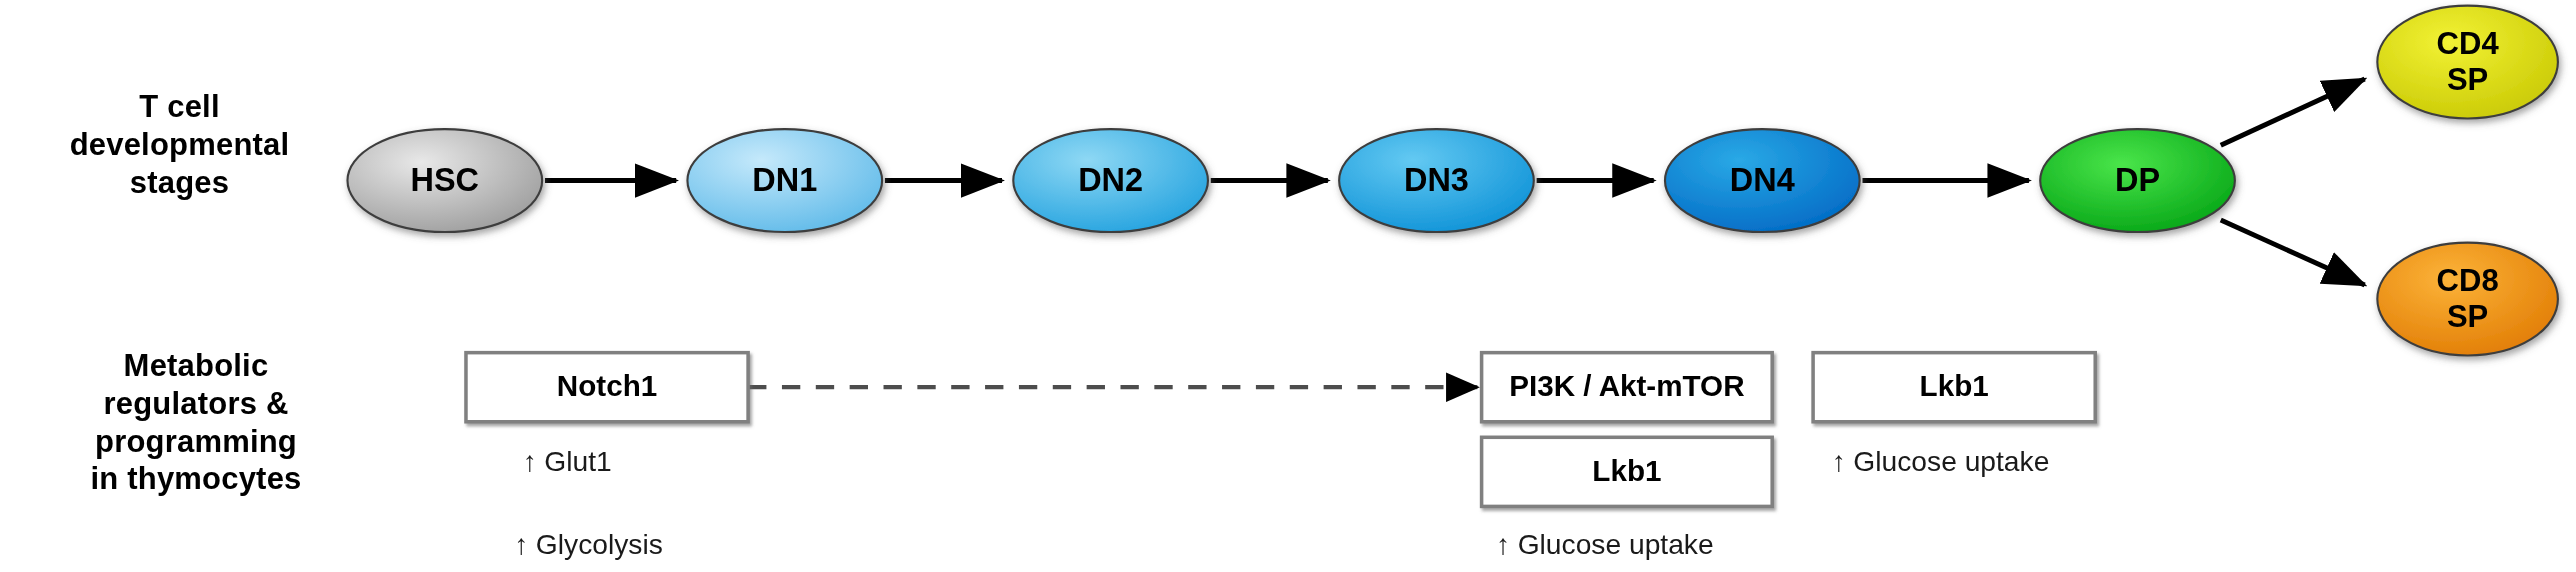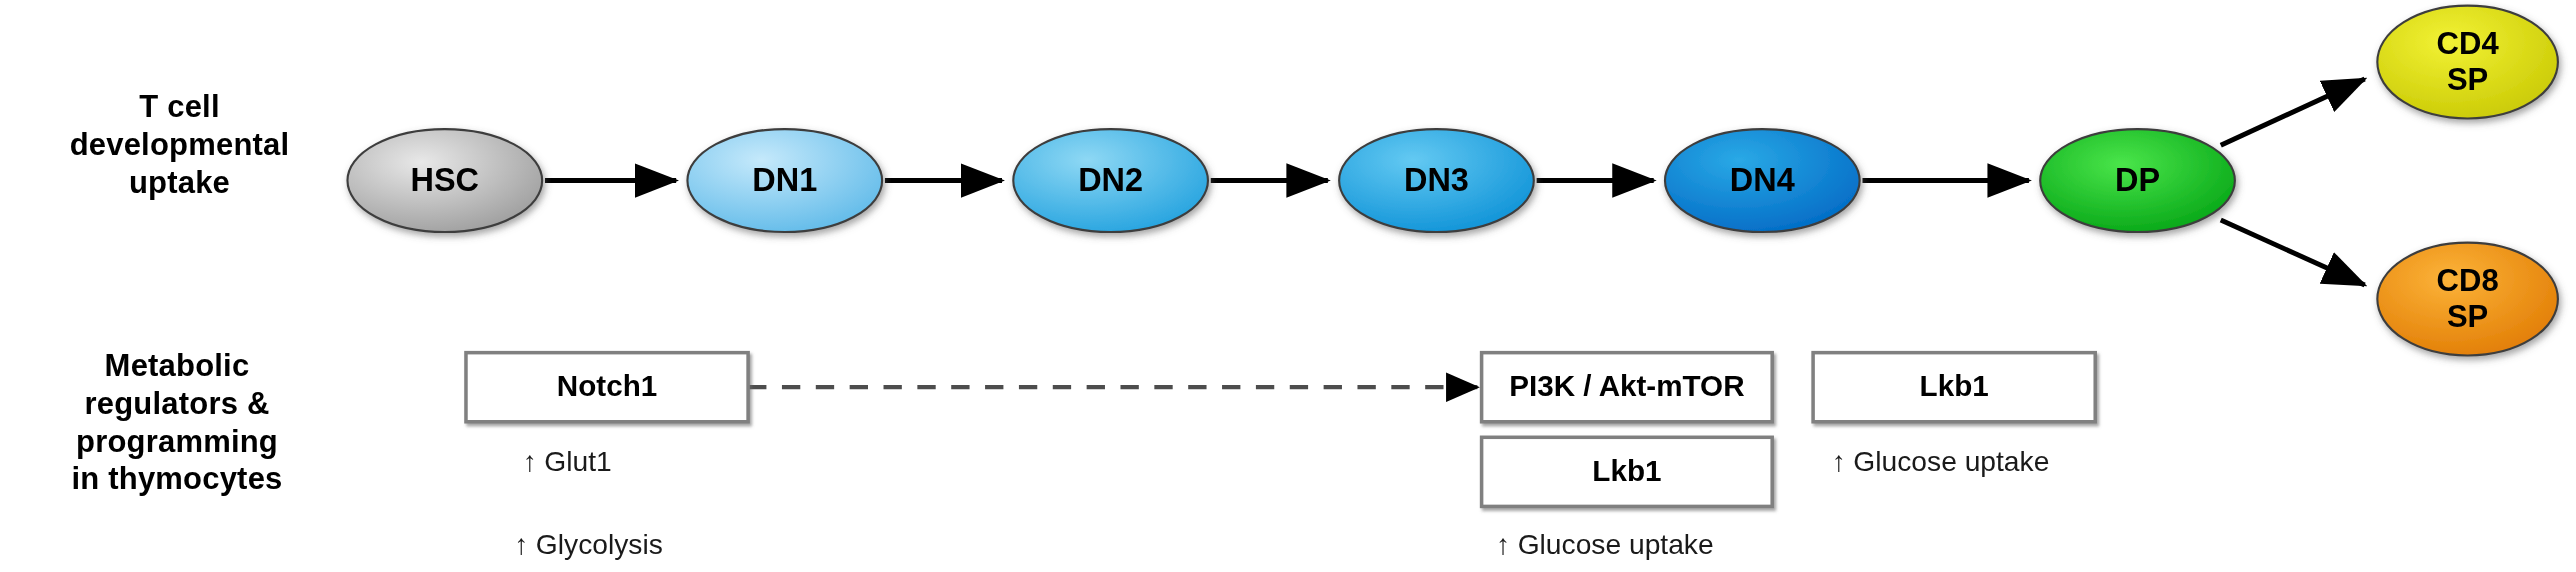--- a/index.html
+++ b/index.html
@@ -33,21 +33,21 @@
     line-height: 1.22;
     font-size: 31px;
     letter-spacing: 0.2px;
   }
   #label-stages {
     left: 28px;
     top: 88px;
     width: 303px;
   }
   #label-metabolic {
-    left: 11px;
+    left: 30px;
     top: 347px;
     width: 332px;
   }
   .node-text {
     font-weight: bold;
     font-size: 46px;
     fill: #000000;
     text-anchor: middle;
     dominant-baseline: middle;
     font-family: "Liberation Sans", sans-serif;
@@ -74,21 +74,21 @@
     font-family: "Liberation Sans", sans-serif;
   }
 </style>
 </head>
 <body>
 
 <div id="canvas">
 
   <div class="row-label" id="label-stages" style="white-space:pre-line;">T cell
 developmental
-uptake</div>
+stages</div>
 
   <div class="row-label" id="label-metabolic" style="white-space:pre-line;">Metabolic
 regulators &amp;
 programming
 in thymocytes</div>
 
   <svg id="diagram" viewBox="0 0 3651 811">
     <defs>
       <marker id="arrowhead" markerWidth="9" markerHeight="7" refX="8.4" refY="3.5" orient="auto" markerUnits="strokeWidth">
         <path d="M0,0 L9,3.5 L0,7 z" fill="#000000"></path>

